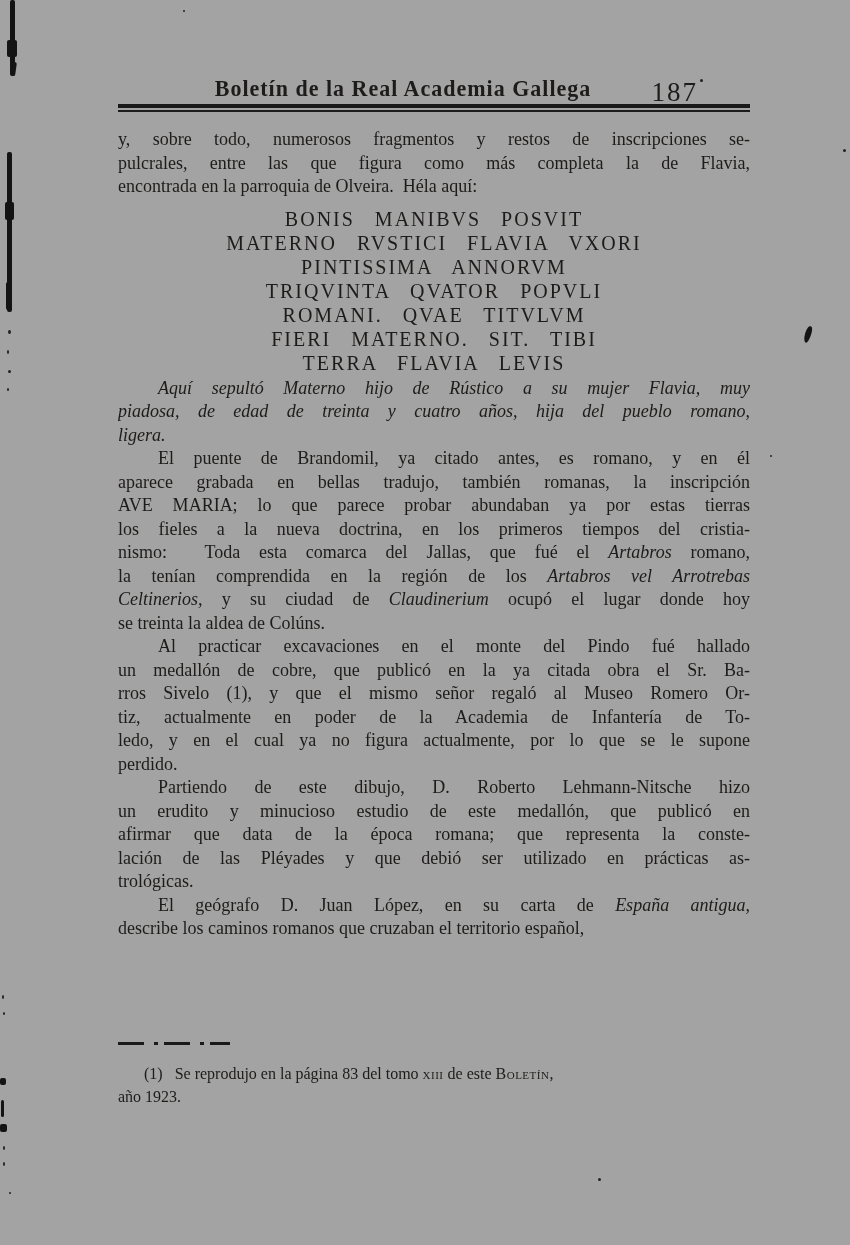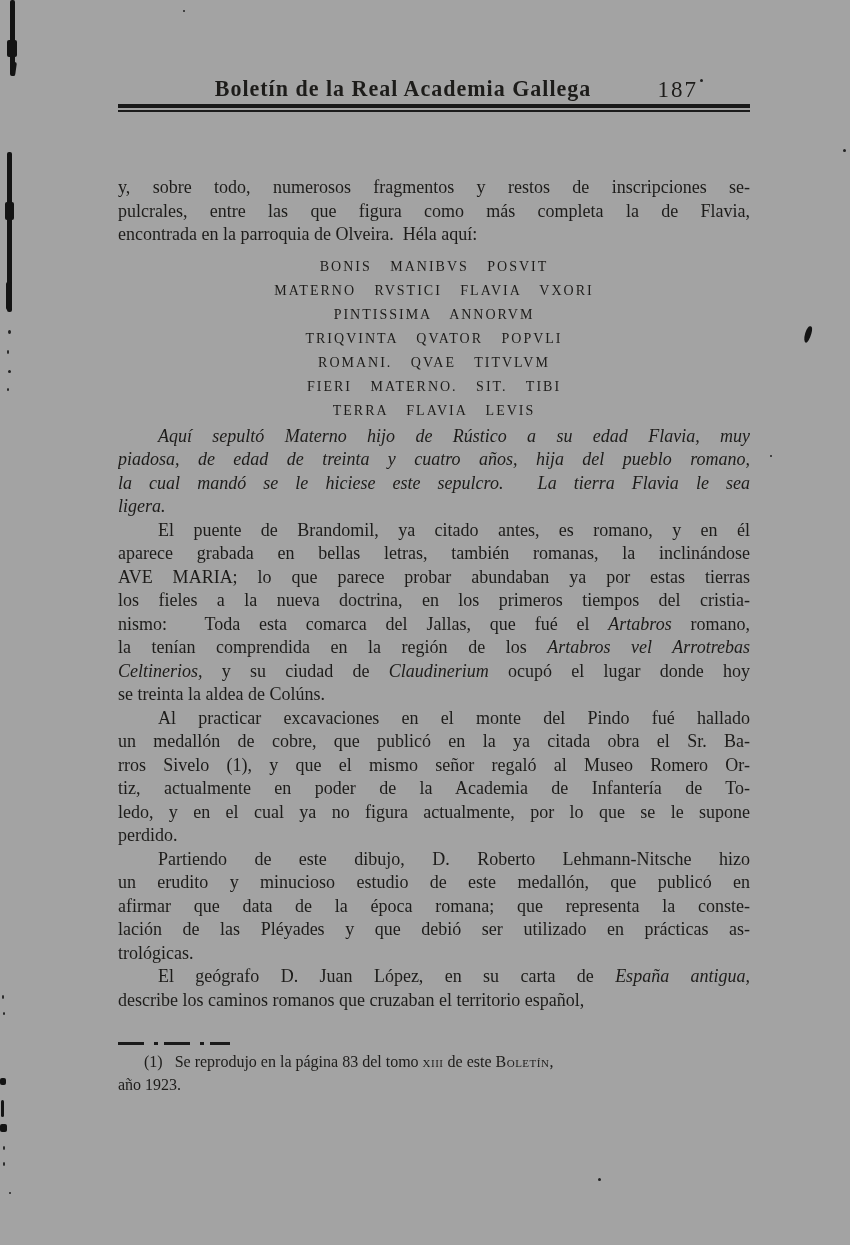--- a/index.html
+++ b/index.html
@@ -11,54 +11,54 @@
   }
   
   .header { position:absolute; left:118px; top:76px; width:630px; height:30px; }
   .header-title {
     display:block; text-align:center; padding-right:60px;
     font-size:22px; font-weight:700; letter-spacing:1px;
     transform:scaleY(1.04); white-space:nowrap;
   }
   .page-number {
     position:absolute; right:50px; top:1px;
-    font-size:23px; letter-spacing:2px; font-weight:400;
+    font-size:27px; letter-spacing:2px; font-weight:400;
   }
   .header-rule {
     position:absolute; left:118px; top:104px; width:632px; height:8px;
     border-top:4px solid #191919; border-bottom:2px solid #1c1c1c;
     box-sizing:border-box;
   }
   
-  .content { position:absolute; left:118px; top:128px; width:632px;margin-top:48px; }
+  .content { position:absolute; left:118px; top:128px; width:632px; }
   .para .line {
     font-size:18px; line-height:23.5px;
     text-align:justify; text-align-last:justify;
     white-space:pre-wrap; overflow:hidden; max-height:23.5px;
   }
   .para .line.last { text-align-last:left; }
   .para .line.indent { text-indent:40px; }
   .para.italic .line { font-style:italic; }
   .i { font-style:italic; }
   .sc { font-variant:small-caps; letter-spacing:0.5px; }
   .inscription { margin:8px 0 2px 0; text-align:center; }
   .inscription .iline {
-    font-size:14px; line-height:24px; letter-spacing:2px; word-spacing:13px;
+    font-size:20px; line-height:24px; letter-spacing:2px; word-spacing:13px;
     white-space:pre; font-weight:400;
   }
   
   .footnote-separator {
     position:absolute; left:118px; top:1042px; width:112px; height:3px;
     background:repeating-linear-gradient(90deg,#1a1a1a 0px,#1a1a1a 26px,transparent 26px,transparent 36px,#1a1a1a 36px,#1a1a1a 40px,transparent 40px,transparent 46px);
   }
   .footnote { position:absolute; left:118px; top:1050px; width:632px; }
   .footnote .fline {
     font-size:16px; line-height:23px; white-space:pre-wrap;
   }
-  .footnote .fline.indent { text-indent:26px; }
+  .footnote .fline.indent { text-indent:26px;margin-top:12px; }
   
   .artifact { position:absolute; background:#141414; }
   .r1 { border-radius:2px; }
   .comma-mark {
     position:absolute; left:805px; top:326px; width:6px; height:17px;
     background:#141414; border-radius:60% 40% 50% 60%/45% 45% 70% 55%;
     transform:rotate(16deg);
   }
   .dot { position:absolute; background:#222; width:2px; height:2px; border-radius:50%; }
 </style>
@@ -82,28 +82,27 @@
       <div class="inscription">
         <div class="iline"><span>BONIS MANIBVS POSVIT</span></div>
         <div class="iline"><span>MATERNO RVSTICI FLAVIA VXORI</span></div>
         <div class="iline"><span>PINTISSIMA ANNORVM</span></div>
         <div class="iline"><span>TRIQVINTA QVATOR POPVLI</span></div>
         <div class="iline"><span>ROMANI. QVAE TITVLVM</span></div>
         <div class="iline"><span>FIERI MATERNO. SIT. TIBI</span></div>
         <div class="iline"><span>TERRA FLAVIA LEVIS</span></div>
       </div>
       <div class="para italic">
-        <div class="line indent"><span>Aquí sepultó Materno hijo de Rústico a su edad Flavia, muy</span></div>
+        <div class="line indent"><span>Aquí sepultó Materno hijo de Rústico a su mujer Flavia, muy</span></div>
         <div class="line"><span>piadosa, de edad de treinta y cuatro años, hija del pueblo romano,</span></div>
-        <div class="line"><span>la cual mandó se le hiciese este sepulcro.  La tierra Flavia le sea</span></div>
         <div class="line last"><span>ligera.</span></div>
       </div>
       <div class="para">
         <div class="line indent"><span>El puente de Brandomil, ya citado antes, es romano, y en él</span></div>
-        <div class="line"><span>aparece grabada en bellas letras, también romanas, la inclinándose</span></div>
+        <div class="line"><span>aparece grabada en bellas tradujo, también romanas, la inscripción</span></div>
         <div class="line"><span>AVE MARIA; lo que parece probar abundaban ya por estas tierras</span></div>
         <div class="line"><span>los fieles a la nueva doctrina, en los primeros tiempos del cristia-</span></div>
         <div class="line"><span>nismo:  Toda esta comarca del Jallas, que fué el </span><span class="i">Artabros</span><span> romano,</span></div>
         <div class="line"><span>la tenían comprendida en la región de los </span><span class="i">Artabros vel Arrotrebas</span></div>
         <div class="line"><span class="i">Celtinerios,</span><span> y su ciudad de </span><span class="i">Claudinerium</span><span> ocupó el lugar donde hoy</span></div>
         <div class="line last"><span>se treinta la aldea de Colúns.</span></div>
       </div>
       <div class="para">
         <div class="line indent"><span>Al practicar excavaciones en el monte del Pindo fué hallado</span></div>
         <div class="line"><span>un medallón de cobre, que publicó en la ya citada obra el Sr. Ba-</span></div>

